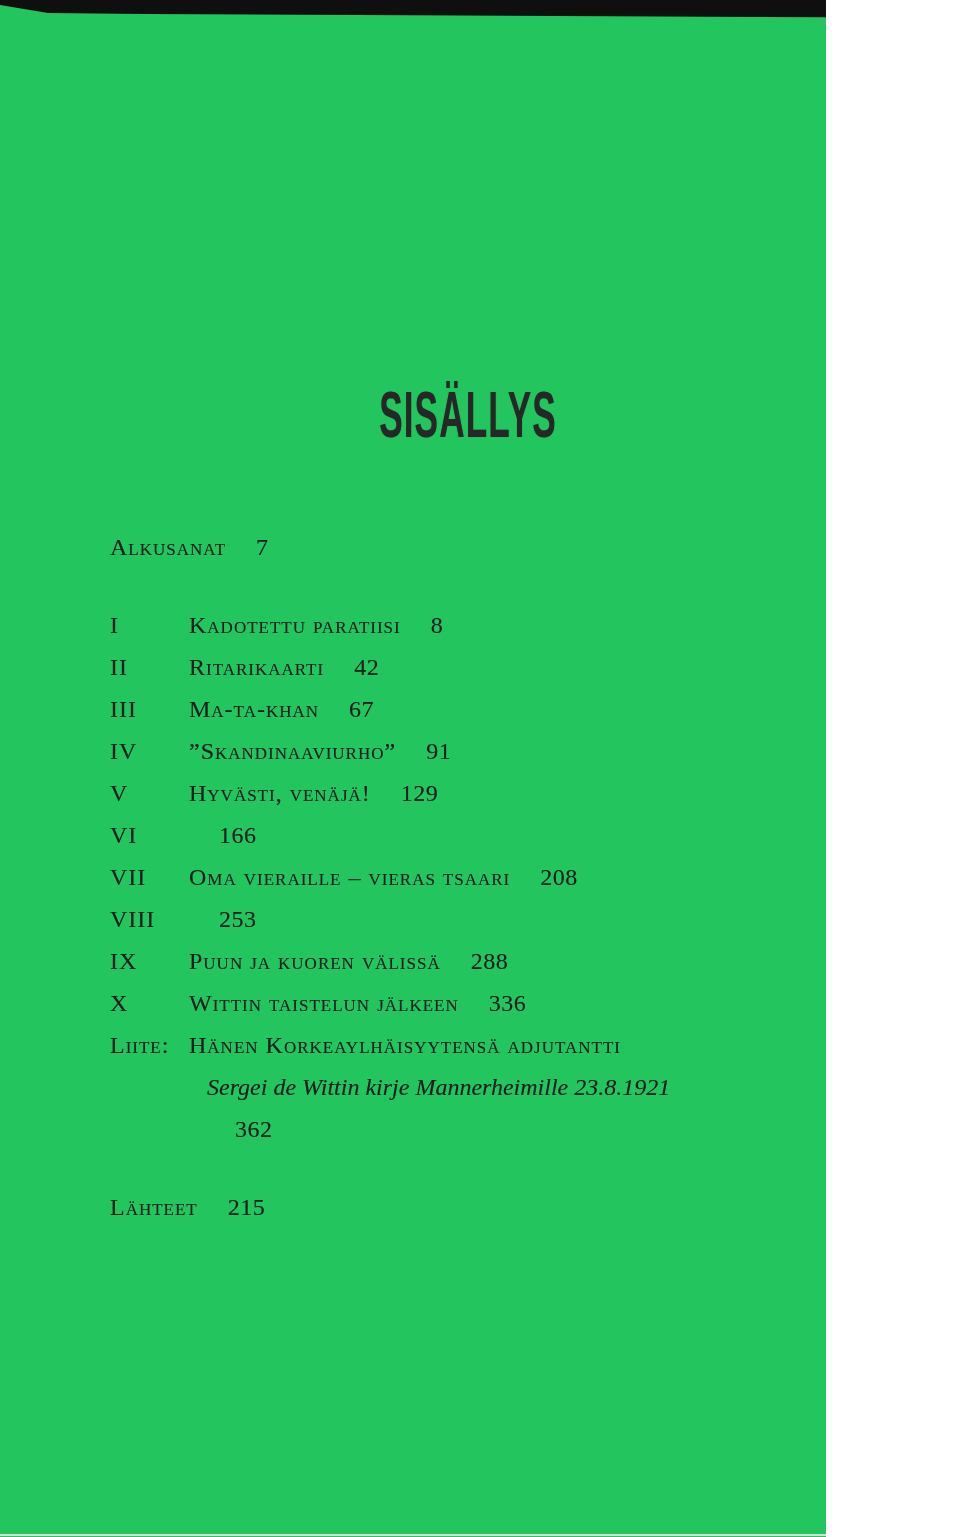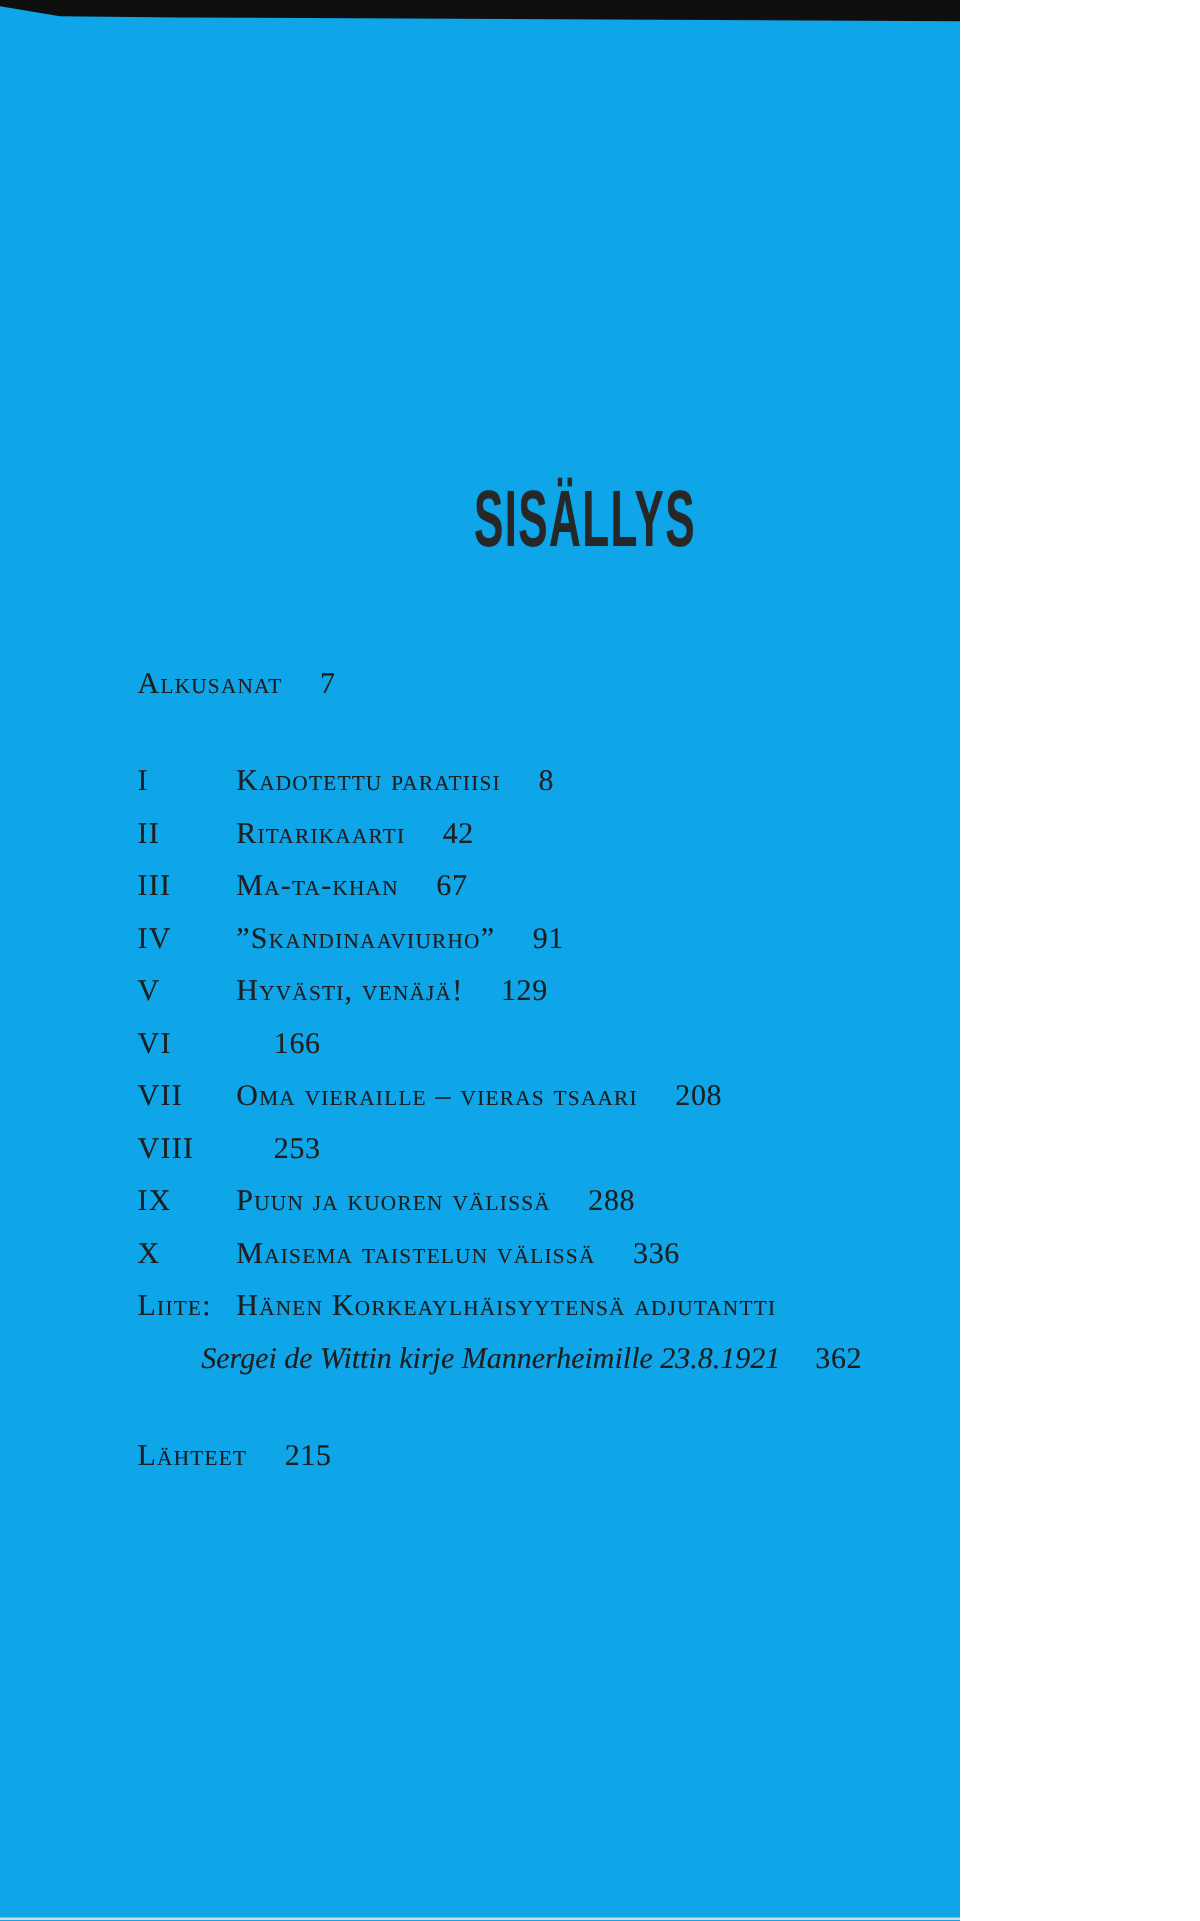--- a/index.html
+++ b/index.html
@@ -1,20 +1,20 @@
 <!DOCTYPE html>
 <html><head>
 <meta charset="utf-8">
 <style>
   html, body { margin: 0; padding: 0; background: #ffffff; }
   .page {
     position: relative;
-    width: 768px;
+    width: 826px;
     height: 1537px;
-    background: #0ea5e9;
+    background: #22c55e;
     overflow: hidden;
     font-family: "Liberation Serif", serif;
     color: #1f1f1f;
   }
   
   .scan-edge-top {
     position: absolute;
     top: 0; left: 0;
     width: 960px; height: 19px;
     background: #0f0f0f;
@@ -59,22 +59,23 @@
     font-variant: small-caps;
     letter-spacing: 1px;
   }
   .num {
     flex: none;
     width: 79px;
   }
   .pagenum { margin-left: 30px; letter-spacing: 0.5px; }
   .chapters { margin-top: 36px; }
   .appendix-sub {
-    margin-left: 51px;
+    margin-left: 97px;
     font-style: italic;
+    flex-direction: column;
   }
   .appendix-sub .pagenum { margin-left: 28px; font-style: normal; }
   .backmatter { margin-top: 36px; }
 </style>
 </head>
 <body>
 
 <div class="page">
   <div class="scan-edge-top"></div>
 
@@ -136,21 +137,21 @@
       </div>
 
       <div class="row">
         <span class="num sc">IX</span>
         <span class="sc">Puun ja kuoren välissä</span>
         <span class="pagenum">288</span>
       </div>
 
       <div class="row">
         <span class="num sc">X</span>
-        <span class="sc">Maisema taistelun välissä</span>
+        <span class="sc">Wittin taistelun jälkeen</span>
         <span class="pagenum">336</span>
       </div>
 
       <div class="row">
         <span class="num sc">Liite:</span>
         <span class="sc">Hänen Korkeaylhäisyytensä adjutantti</span>
         <span class="pagenum"></span>
       </div>
 
       <div class="row appendix-sub">

